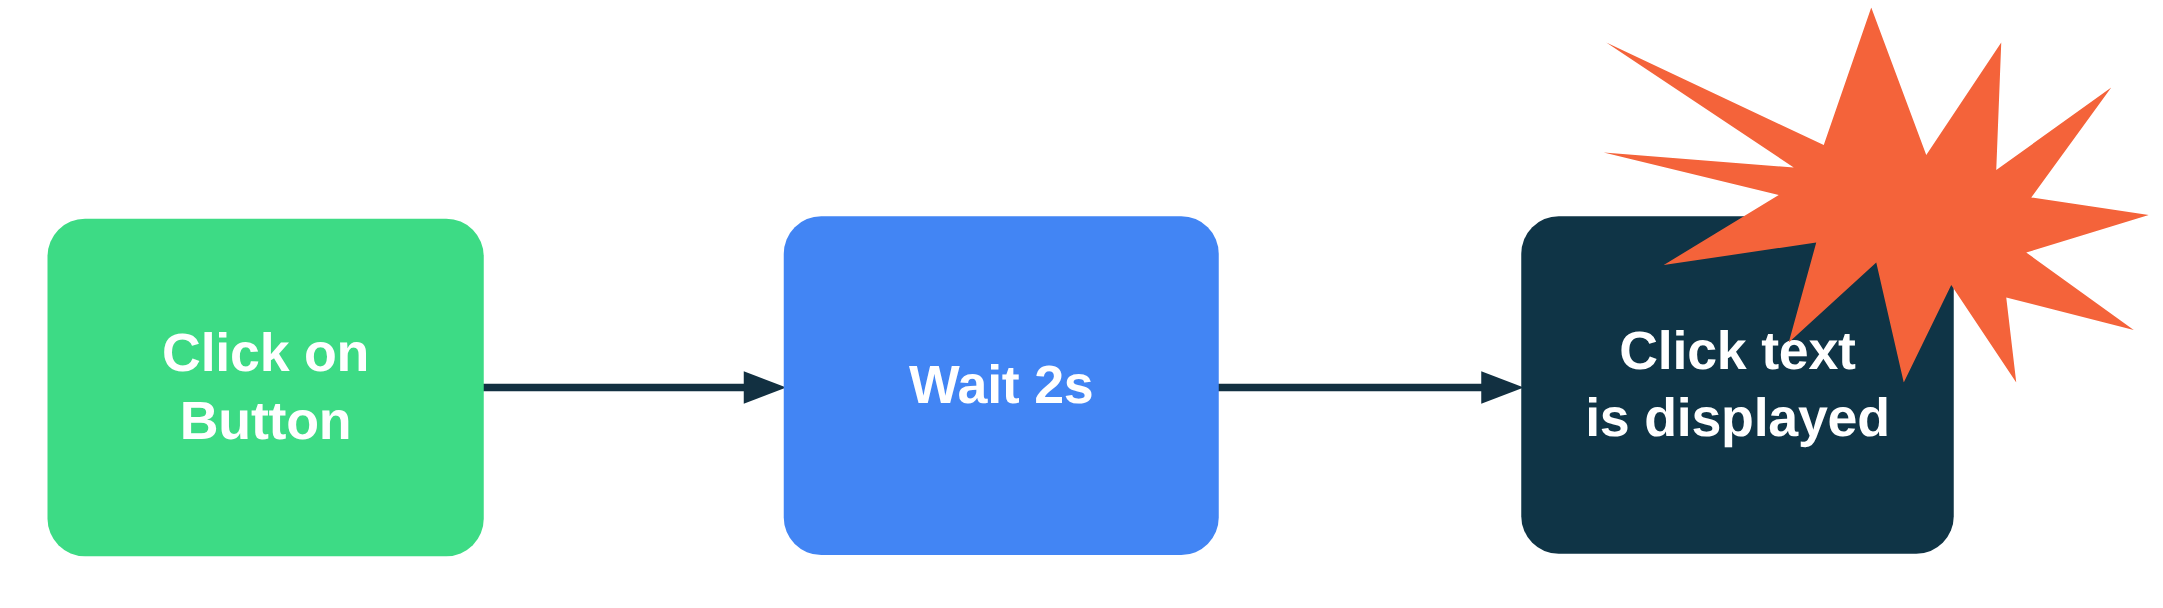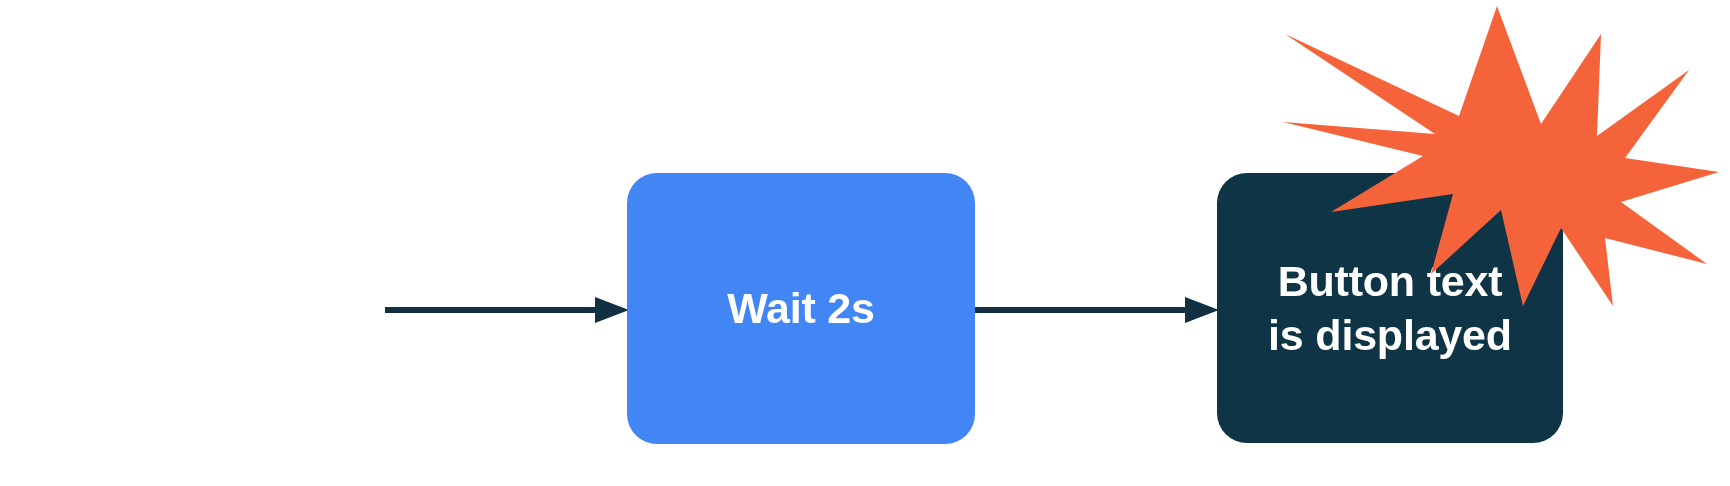--- a/index.html
+++ b/index.html
@@ -70,27 +70,31 @@
   <svg id="connector-1" class="connector" viewBox="0 0 244 36">
     <line x1="0" y1="18" x2="216" y2="18" stroke="#123041" stroke-width="6"></line>
     <polygon points="210,5 244,18 210,31" fill="#123041"></polygon>
   </svg>
 
   <svg id="connector-2" class="connector" viewBox="0 0 246 36">
     <line x1="0" y1="18" x2="218" y2="18" stroke="#123041" stroke-width="6"></line>
     <polygon points="212,5 246,18 212,31" fill="#123041"></polygon>
   </svg>
 
+  <div id="node-click" class="node" style="background:#3DDB85;">
+    <span class="node-label">Click on
+Button</span>
+  </div>
 
   <div id="node-wait" class="node" style="background:#4285F4;">
     <span class="node-label">Wait 2s</span>
   </div>
 
   <div id="node-assert" class="node" style="background:#0F3446;">
-    <span class="node-label">Button text
+    <span class="node-label">Click text
 is displayed</span>
   </div>
 
   <svg id="burst" viewBox="0 0 436 300">
     <polygon fill="#F4633A" points="214,0
               258,118
               318,28
               314,130
               406,64
               342,152

